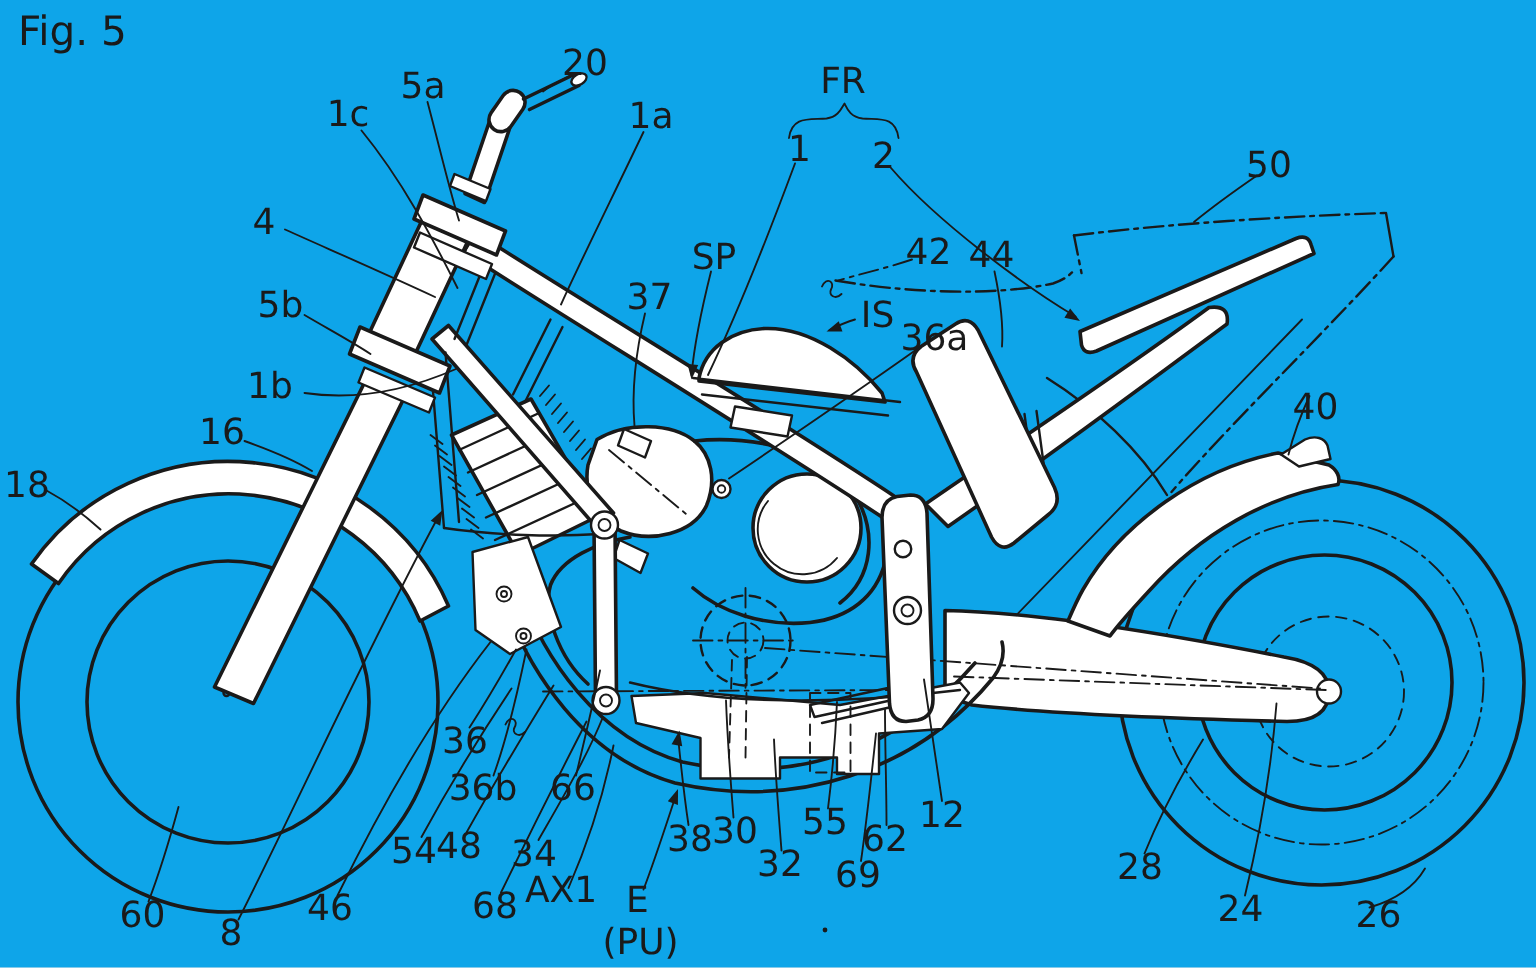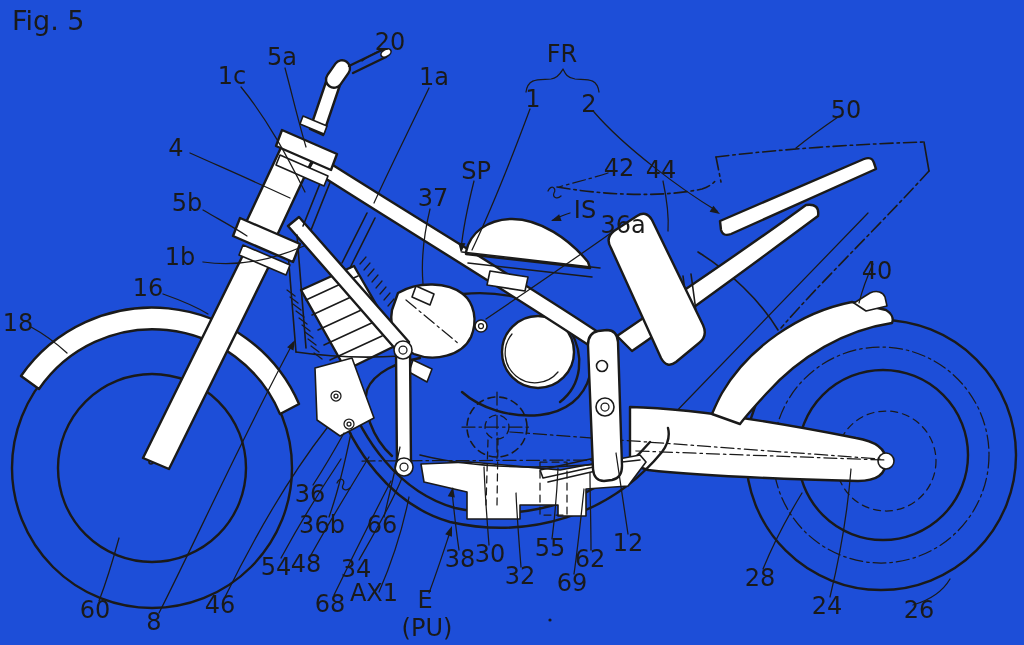--- a/index.html
+++ b/index.html
@@ -1,16 +1,16 @@
 <!DOCTYPE html>
 <html><head>
 <meta charset="utf-8">
 <style>
   html,body{margin:0;padding:0;background:#e8e8e8;}
-  .page{width:1024px;height:645px;background:#1d4ed8;position:relative;overflow:hidden;
+  .page{width:1024px;height:645px;background:#0ea5e9;position:relative;overflow:hidden;
         font-family:"DejaVu Sans", sans-serif;}
   svg{display:block}
   .ink{stroke:#1a1a1a;fill:none}
   .w2{stroke-width:2.4;stroke-linecap:round;stroke-linejoin:round}
   .w15{stroke-width:1.6;stroke-linecap:round;stroke-linejoin:round}
   .w1{stroke-width:1.25;stroke-linecap:round;stroke-linejoin:round}
   .white{fill:#ffffff}
   .dash{stroke-dasharray:7 5}
   .dashdot{stroke-dasharray:13 4 2.5 4}
   .lbl{font-family:"DejaVu Sans", sans-serif;font-size:24px;fill:#1a1a1a;text-anchor:middle}

